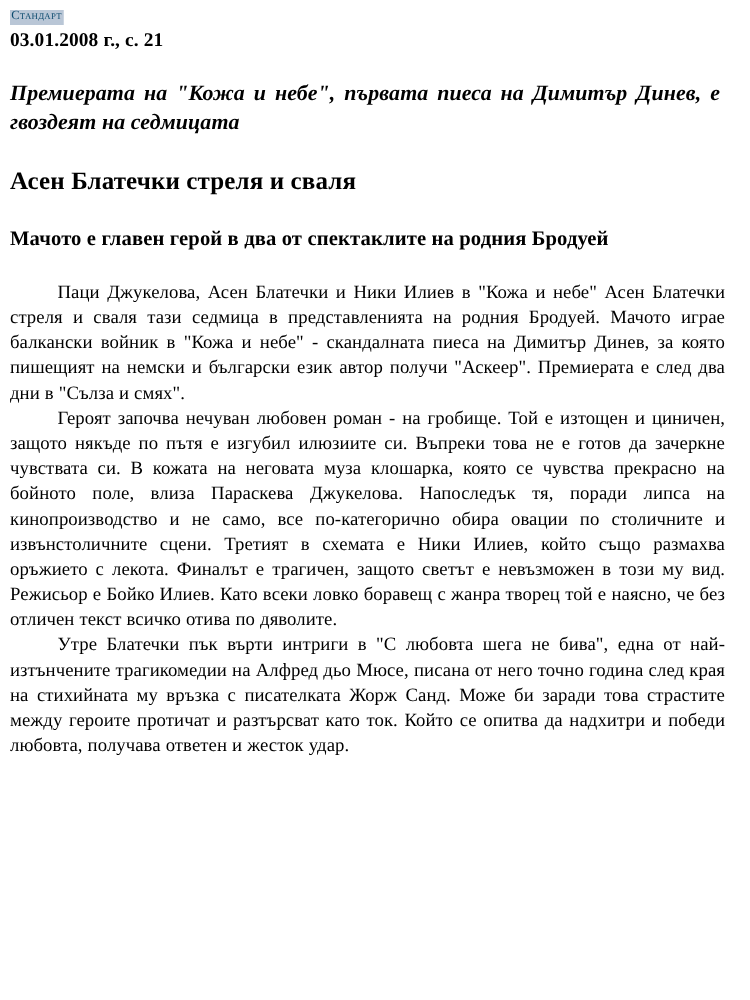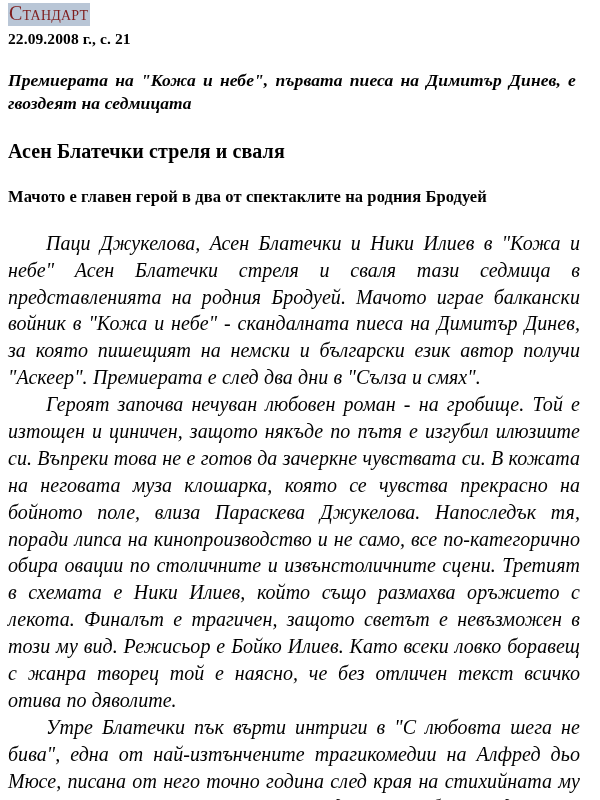--- a/index.html
+++ b/index.html
@@ -24,24 +24,24 @@
   }
 
   
   .masthead-row {
     margin: 0;
     line-height: 1.0;
   }
   .masthead {
     display: inline-block;
     font-family: "Liberation Serif", "DejaVu Serif", serif;
-    font-size: 20px;
+    font-size: 10px;
     font-variant: small-caps;
     letter-spacing: 0.2px;
-    color: #7f1d1d;
+    color: #0c4a6e;
     background: #b9c6d6;
     padding: 0px 2px 1px 1px;
     line-height: 1.08;
   }
   .dateline {
     font-size: 15.5px;
     font-weight: bold;
     letter-spacing: 0.1px;
     margin: 4px 0 0 0;
     line-height: 1.1;
@@ -76,42 +76,41 @@
     margin: 22px 0 0 0;
     padding-right: 4px;
     letter-spacing: 0.1px;
   }
 
   
   .body-copy {
     margin-top: 22px;
   }
   .body-copy p {
-    font-size: 20px;
+    font-size: 15px;
     line-height: 1.345;
     text-align: justify;
     text-align-last: left;
     text-indent: 38px;
     margin: 0;
     padding: 0;
     letter-spacing: 0.05px;
     word-spacing: 0.2px;
-    font-style: italic;
   }
 </style>
 </head>
 <body>
 
 <div class="page">
 
   <div class="masthead-row">
     <span class="masthead">Стандарт</span>
   </div>
 
-  <div class="dateline">22.09.2008 г., с. 21</div>
+  <div class="dateline">03.01.2008 г., с. 21</div>
 
   <h1 class="headline">Премиерата на "Кожа и небе", първата пиеса на Димитър Динев, е гвоздеят на седмицата</h1>
 
   <h2 class="subhead">Асен Блатечки стреля и сваля</h2>
 
   <h3 class="kicker">Мачото е главен герой в два от спектаклите на родния Бродуей</h3>
 
   <div class="body-copy">
     <p>Паци Джукелова, Асен Блатечки и Ники Илиев в "Кожа и небе" Асен Блатечки стреля и сваля тази седмица в представленията на родния Бродуей. Мачото играе балкански войник в "Кожа и небе" - скандалната пиеса на Димитър Динев, за която пишещият на немски и български език автор получи "Аскеер". Премиерата е след два дни в "Сълза и смях".</p>
     <p>Героят започва нечуван любовен роман - на гробище. Той е изтощен и циничен, защото някъде по пътя е изгубил илюзиите си. Въпреки това не е готов да зачеркне чувствата си. В кожата на неговата муза клошарка, която се чувства прекрасно на бойното поле, влиза Параскева Джукелова. Напоследък тя, поради липса на кинопроизводство и не само, все по-категорично обира овации по столичните и извънстоличните сцени. Третият в схемата е Ники Илиев, който също размахва оръжието с лекота. Финалът е трагичен, защото светът е невъзможен в този му вид. Режисьор е Бойко Илиев. Като всеки ловко боравещ с жанра творец той е наясно, че без отличен текст всичко отива по дяволите.</p>

